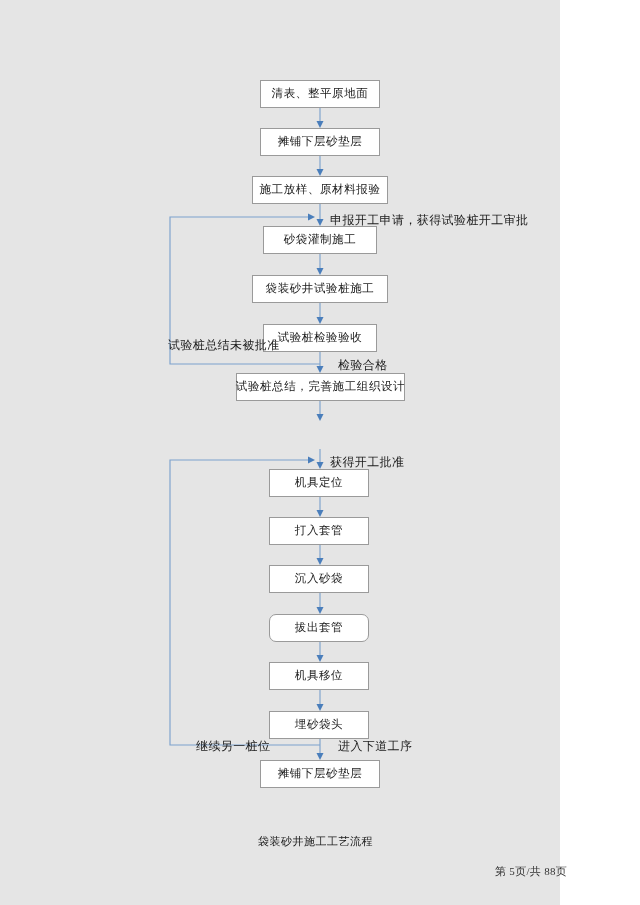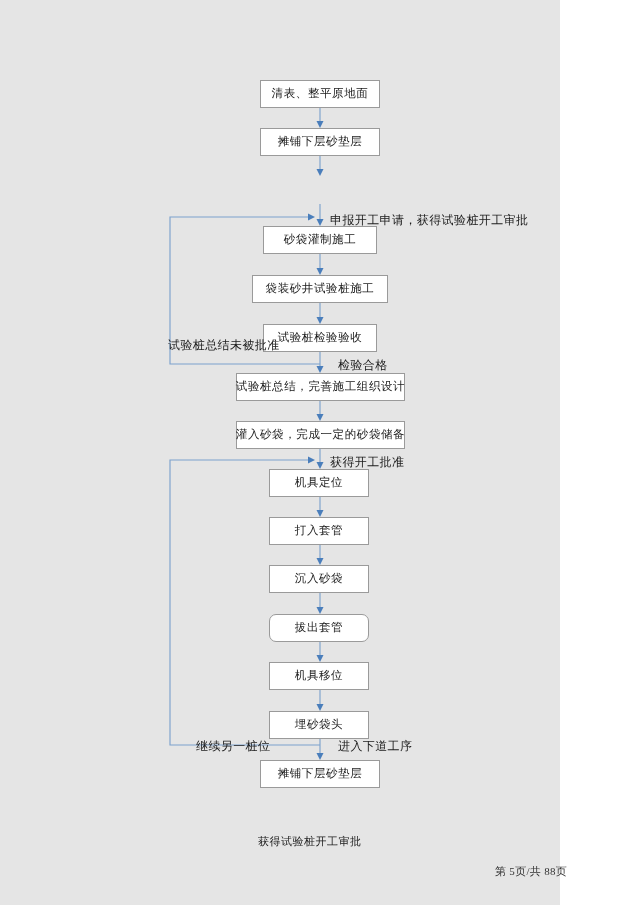--- a/index.html
+++ b/index.html
@@ -121,40 +121,40 @@
     </svg>
 
     <div class="node" style="left:260px; top:80px; width:120px; height:28px;">
       <span>清表、整平原地面</span>
     </div>
 
     <div class="node" style="left:260px; top:128px; width:120px; height:28px;">
       <span>摊铺下层砂垫层</span>
     </div>
 
+    <div class="node" style="left:252px; top:176px; width:136px; height:28px;">
+      <span>施工放样、原材料报验</span>
+    </div>
 
     <div class="node" style="left:263px; top:226px; width:114px; height:28px;">
       <span>砂袋灌制施工</span>
     </div>
 
     <div class="node" style="left:252px; top:275px; width:136px; height:28px;">
       <span>袋装砂井试验桩施工</span>
     </div>
 
     <div class="node" style="left:263px; top:324px; width:114px; height:28px;">
       <span>试验桩检验验收</span>
     </div>
 
     <div class="node" style="left:236px; top:373px; width:169px; height:28px;">
       <span>试验桩总结，完善施工组织设计</span>
     </div>
 
-    <div class="node" style="left:236px; top:421px; width:169px; height:28px;">
-      <span>灌入砂袋，完成一定的砂袋储备</span>
-    </div>
 
     <div class="node" style="left:269px; top:469px; width:100px; height:28px;">
       <span>机具定位</span>
     </div>
 
     <div class="node" style="left:269px; top:517px; width:100px; height:28px;align-items:center;">
       <span>打入套管</span>
     </div>
 
     <div class="node" style="left:269px; top:565px; width:100px; height:28px;">
@@ -184,17 +184,17 @@
     <div class="edge-label" style="left:338px; top:359px;">检验合格</div>
 
     <div class="edge-label" style="left:330px; top:456px;">获得开工批准</div>
 
     <div class="edge-label" style="left:196px; top:740px;">继续另一桩位</div>
 
     <div class="edge-label" style="left:338px; top:740px;">进入下道工序</div>
 
   </div>
 
-  <div class="caption" style="left:258px; top:834px;">获得试验桩开工审批</div>
+  <div class="caption" style="left:258px; top:834px;">袋装砂井施工工艺流程</div>
 
   <div class="footer" style="left:495px; top:864px;">第 5页/共 88页</div>
 
 </div>
 
 </body></html>

